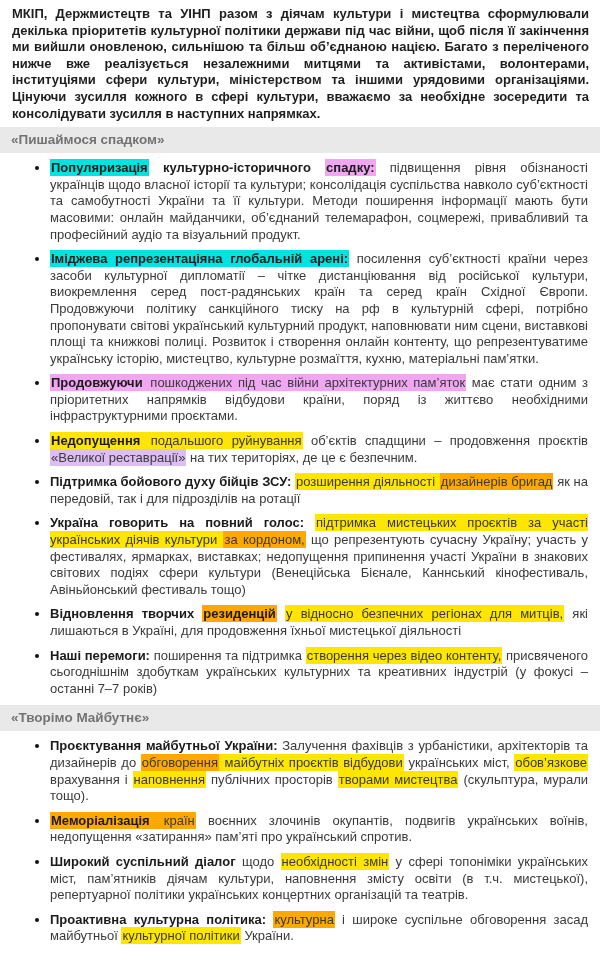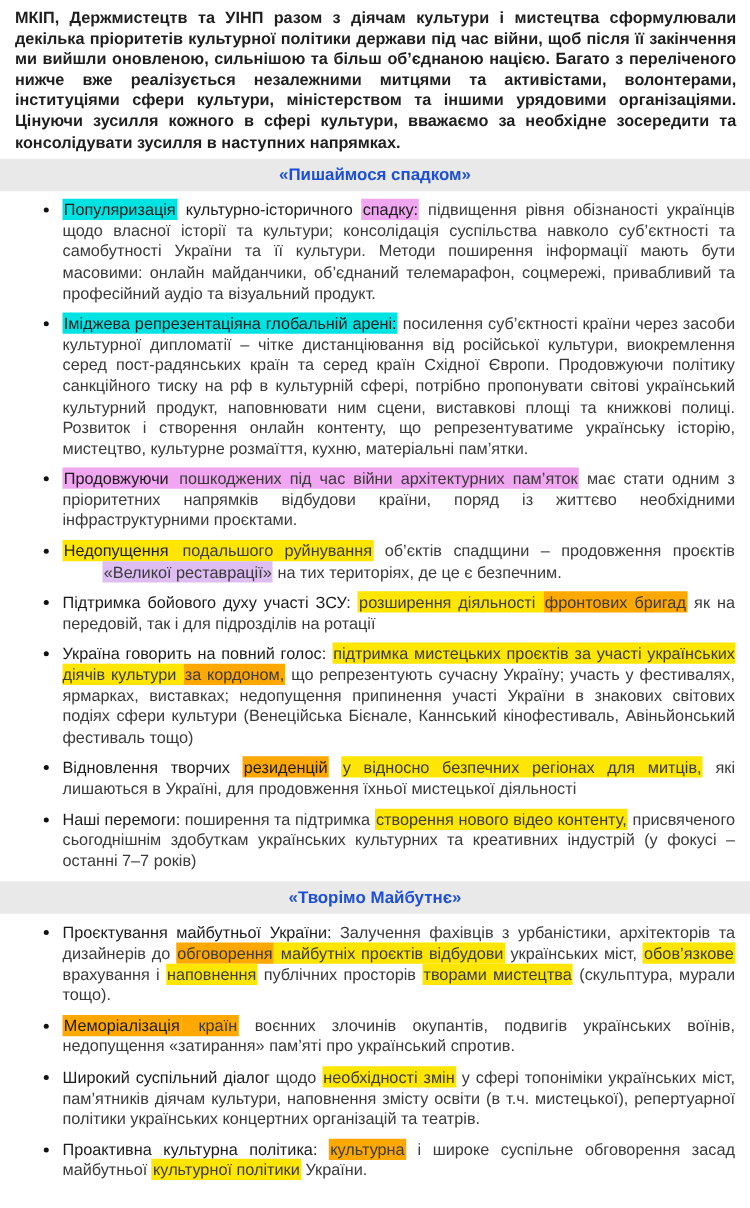--- a/index.html
+++ b/index.html
@@ -14,44 +14,43 @@
   .page { width: 600px; height: 910px; padding-top: 6px; background: #fff; }
   .intro {
     font-weight: 700;
     color: #1e1e1e;
     text-align: justify;
     line-height: 16.6px;
     margin: 0 11px 5px 12px;
   }
   .section-header {
     background: var(--section-bar, #e9e9e9);
-    color: #1d4ed8;
+    color: #737373;
     font-weight: 700;
     font-size: 13.5px;
     padding: 5px 11px 6px 11px;
     line-height: 15px;
-    text-align: center;
   }
   ul.bullets {
     list-style: disc;
     margin: 7px 0 5px 0;
     padding: 0 12px 0 50px;
   }
   ul.bullets li {
     text-align: justify;
     line-height: 16.6px;
     margin-bottom: 8px;
     color: #3a3a3a;
   }
   ul.bullets li::marker { color: #111; }
-  .seg-bold { font-weight: 400; color: #1b1b1b; }
+  .seg-bold { font-weight: 700; color: #1b1b1b; }
   .hl { padding: 1px 1px; }
   .hl-cyan     { background: var(--hl-cyan); }
   .hl-pink     { background: var(--hl-pink); }
-  .hl-lavender { background: var(--hl-lavender); margin-left: 32px; }
+  .hl-lavender { background: var(--hl-lavender); }
   .hl-yellow   { background: var(--hl-yellow); }
   .hl-orange   { background: var(--hl-orange); }
 </style>
 </head>
 <body>
 
 <div class="page">
 
   <p class="intro">МКІП, Держмистецтв та УІНП разом з діячам культури і мистецтва сформулювали декілька пріоритетів культурної політики держави під час війни, щоб після її закінчення ми вийшли оновленою, сильнішою та більш об’єднаною нацією. Багато з переліченого нижче вже реалізується незалежними митцями та активістами, волонтерами, інституціями сфери культури, міністерством та іншими урядовими організаціями. Цінуючи зусилля кожного в сфері культури, вважаємо за необхідне зосередити та консолідувати зусилля в наступних напрямках.</p>
 
@@ -60,24 +59,24 @@
     <ul class="bullets">
         <li><span class="seg-bold hl hl-cyan">Популяризація</span><span class="seg-bold"> культурно-історичного </span><span class="seg-bold hl hl-pink">спадку:</span><span> підвищення рівня обізнаності українців щодо власної історії та культури; консолідація суспільства навколо суб’єктності та самобутності України та її культури. Методи поширення інформації мають бути масовими: онлайн майданчики, об’єднаний телемарафон, соцмережі, привабливий та професійний аудіо та візуальний продукт.</span></li>
         <li><span class="seg-bold hl hl-cyan">Іміджева репрезентаціяна глобальній арені:</span><span> посилення суб’єктності країни через засоби культурної дипломатії – чітке дистанціювання від російської культури, виокремлення серед пост-радянських країн та серед країн Східної Європи. Продовжуючи політику санкційного тиску на рф в культурній сфері, потрібно пропонувати світові український культурний продукт, наповнювати ним сцени, виставкові площі та книжкові полиці. Розвиток і створення онлайн контенту, що репрезентуватиме українську історію, мистецтво, культурне розмаїття, кухню, матеріальні пам’ятки.</span></li>
         <li><span class="seg-bold hl hl-pink">Продовжуючи</span><span class="hl hl-pink"> пошкоджених під час війни архітектурних пам’яток</span><span> має стати одним з пріоритетних напрямків відбудови країни, поряд із життєво необхідними інфраструктурними проєктами.</span></li>
         <li><span class="seg-bold hl hl-yellow">Недопущення</span><span class="hl hl-yellow"> подальшого руйнування</span><span> об’єктів спадщини – продовження проєктів </span><span class="hl hl-lavender">«Великої реставрації»</span><span> на тих територіях, де це є безпечним.</span></li>
       </ul>
   </section>
 
   <section>
     <ul class="bullets">
-        <li><span class="seg-bold">Підтримка бойового духу участі ЗСУ:</span><span> </span><span class="hl hl-yellow">розширення діяльності </span><span class="hl hl-orange">фронтових бригад</span><span> як на передовій, так і для підрозділів на ротації</span></li>
+        <li><span class="seg-bold">Підтримка бойового духу бійців ЗСУ:</span><span> </span><span class="hl hl-yellow">розширення діяльності </span><span class="hl hl-orange">дизайнерів бригад</span><span> як на передовій, так і для підрозділів на ротації</span></li>
         <li><span class="seg-bold">Україна говорить на повний голос:</span><span> </span><span class="hl hl-yellow">підтримка мистецьких проєктів за участі українських діячів культури </span><span class="hl hl-orange">за кордоном,</span><span> що репрезентують сучасну Україну; участь у фестивалях, ярмарках, виставках; недопущення припинення участі України в знакових світових подіях сфери культури (Венеційська Бієнале, Каннський кінофестиваль, Авіньйонський фестиваль тощо)</span></li>
         <li><span class="seg-bold">Відновлення творчих </span><span class="seg-bold hl hl-orange">резиденцій</span><span> </span><span class="hl hl-yellow">у відносно безпечних регіонах для митців,</span><span> які лишаються в Україні, для продовження їхньої мистецької діяльності</span></li>
-        <li><span class="seg-bold">Наші перемоги:</span><span> поширення та підтримка </span><span class="hl hl-yellow">створення нового відео контенту,</span><span> присвяченого сьогоднішнім здобуткам українських культурних та креативних індустрій (у фокусі – останні 7–7 років)</span></li>
+        <li><span class="seg-bold">Наші перемоги:</span><span> поширення та підтримка </span><span class="hl hl-yellow">створення через відео контенту,</span><span> присвяченого сьогоднішнім здобуткам українських культурних та креативних індустрій (у фокусі – останні 7–7 років)</span></li>
       </ul>
   </section>
 
   <section>
     <div class="section-header">«Творімо Майбутнє»</div>
     <ul class="bullets">
         <li><span class="seg-bold">Проєктування майбутньої України:</span><span> Залучення фахівців з урбаністики, архітекторів та дизайнерів до </span><span class="hl hl-orange">обговорення</span><span class="hl hl-yellow"> майбутніх проєктів відбудови</span><span> українських міст, </span><span class="hl hl-yellow">обов’язкове</span><span> врахування і </span><span class="hl hl-yellow">наповнення</span><span> публічних просторів </span><span class="hl hl-yellow">творами мистецтва</span><span> (скульптура, мурали тощо).</span></li>
         <li><span class="seg-bold hl hl-orange">Меморіалізація</span><span class="hl hl-orange"> країн</span><span> воєнних злочинів окупантів, подвигів українських воїнів, недопущення «затирання» пам’яті про український спротив.</span></li>
         <li><span class="seg-bold">Широкий суспільний діалог</span><span> щодо </span><span class="hl hl-yellow">необхідності змін</span><span> у сфері топоніміки українських міст, пам’ятників діячам культури, наповнення змісту освіти (в т.ч. мистецької), репертуарної політики українських концертних організацій та театрів.</span></li>
         <li><span class="seg-bold">Проактивна культурна політика:</span><span> </span><span class="hl hl-orange">культурна</span><span> і широке суспільне обговорення засад майбутньої </span><span class="hl hl-yellow">культурної політики</span><span> України.</span></li>

